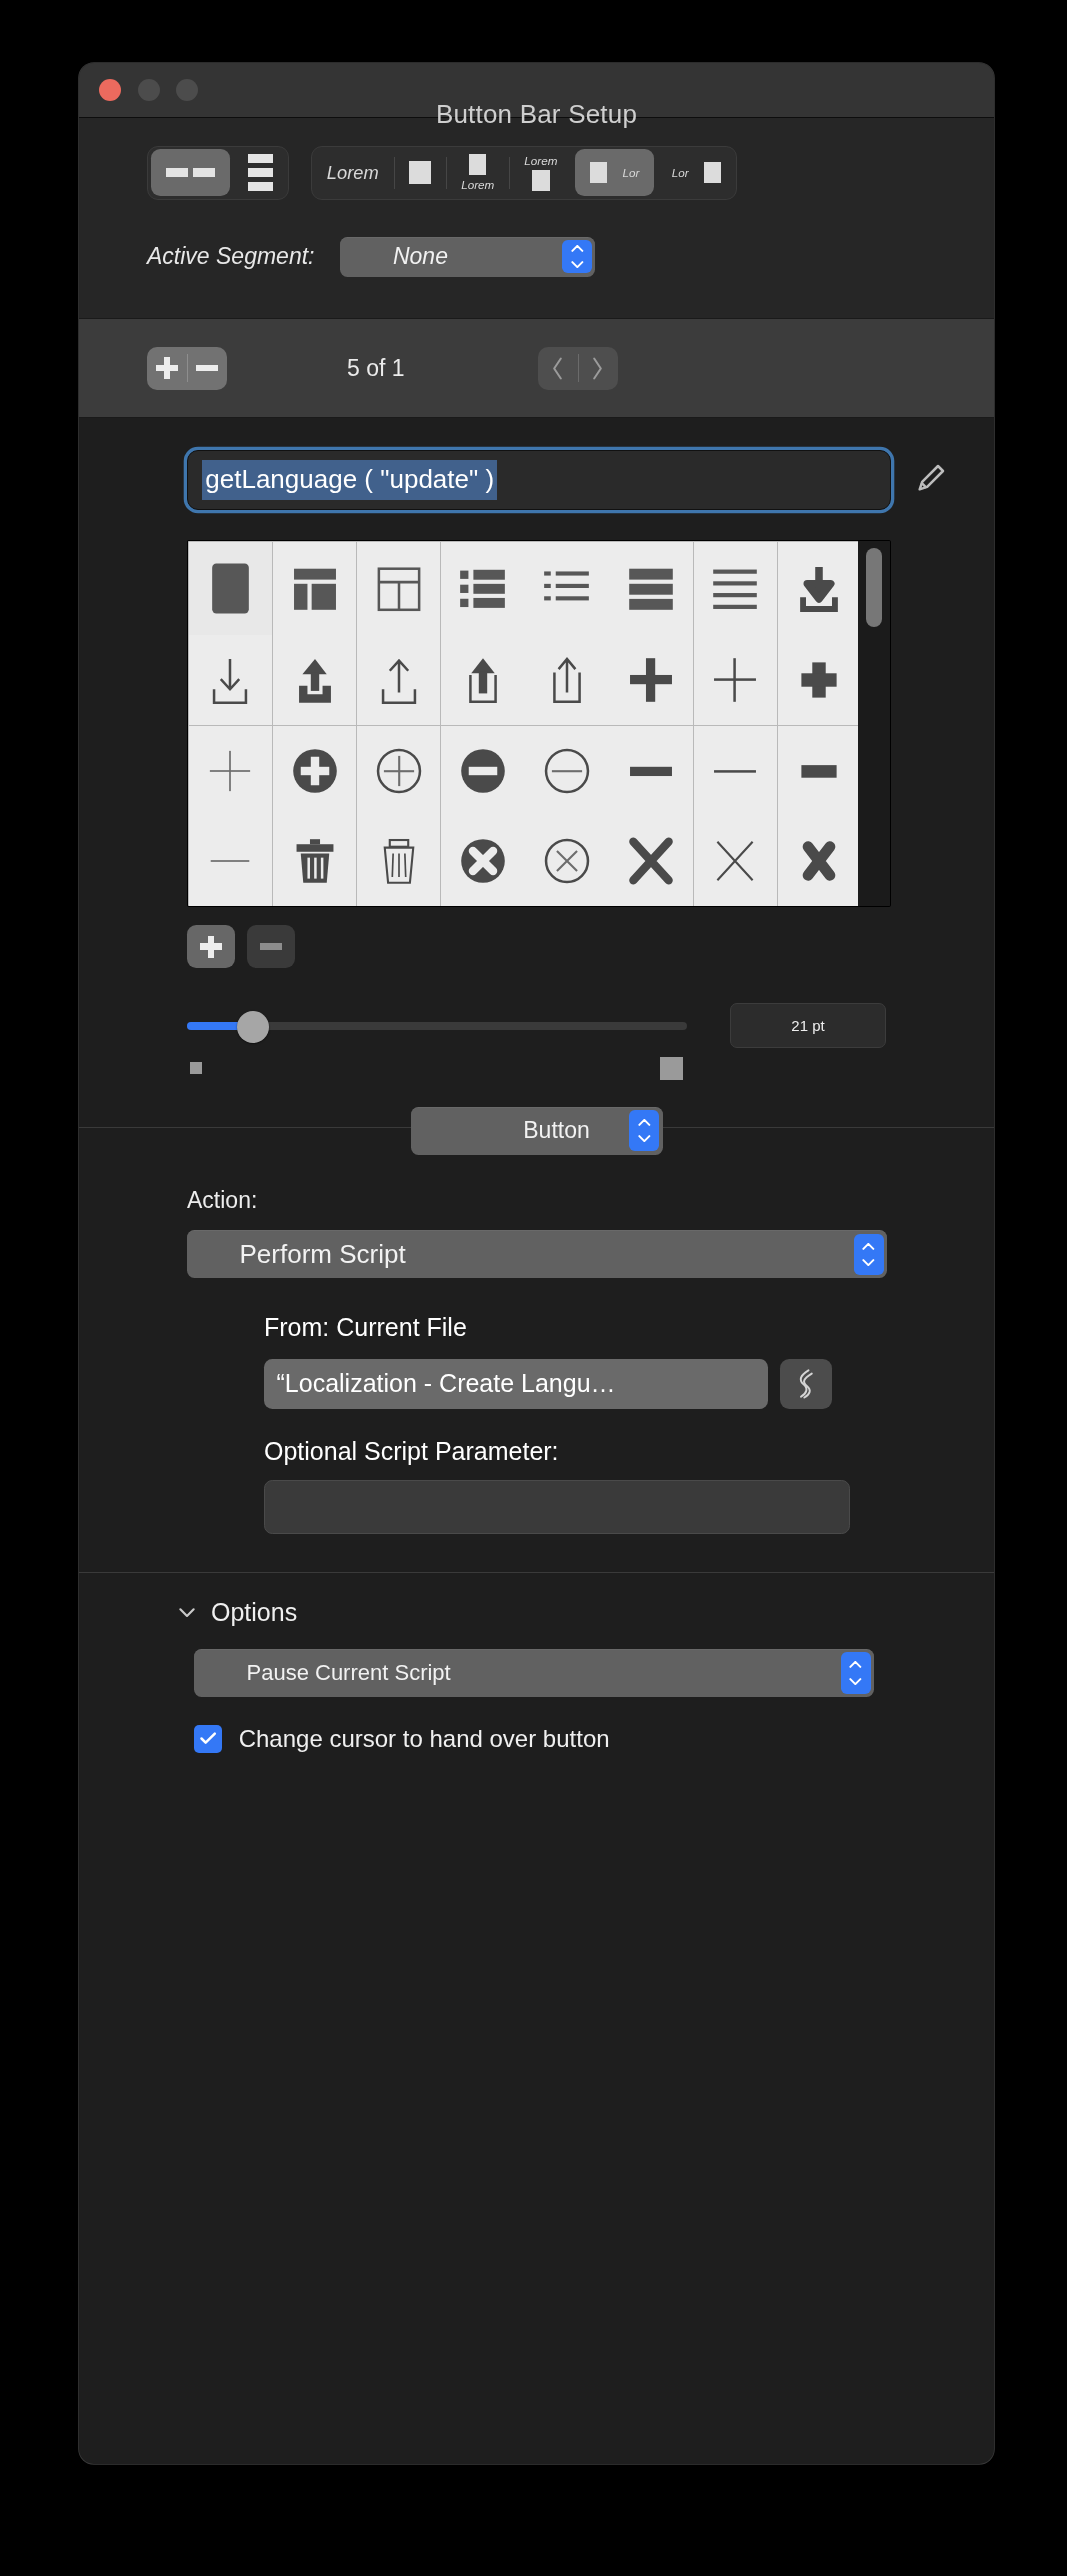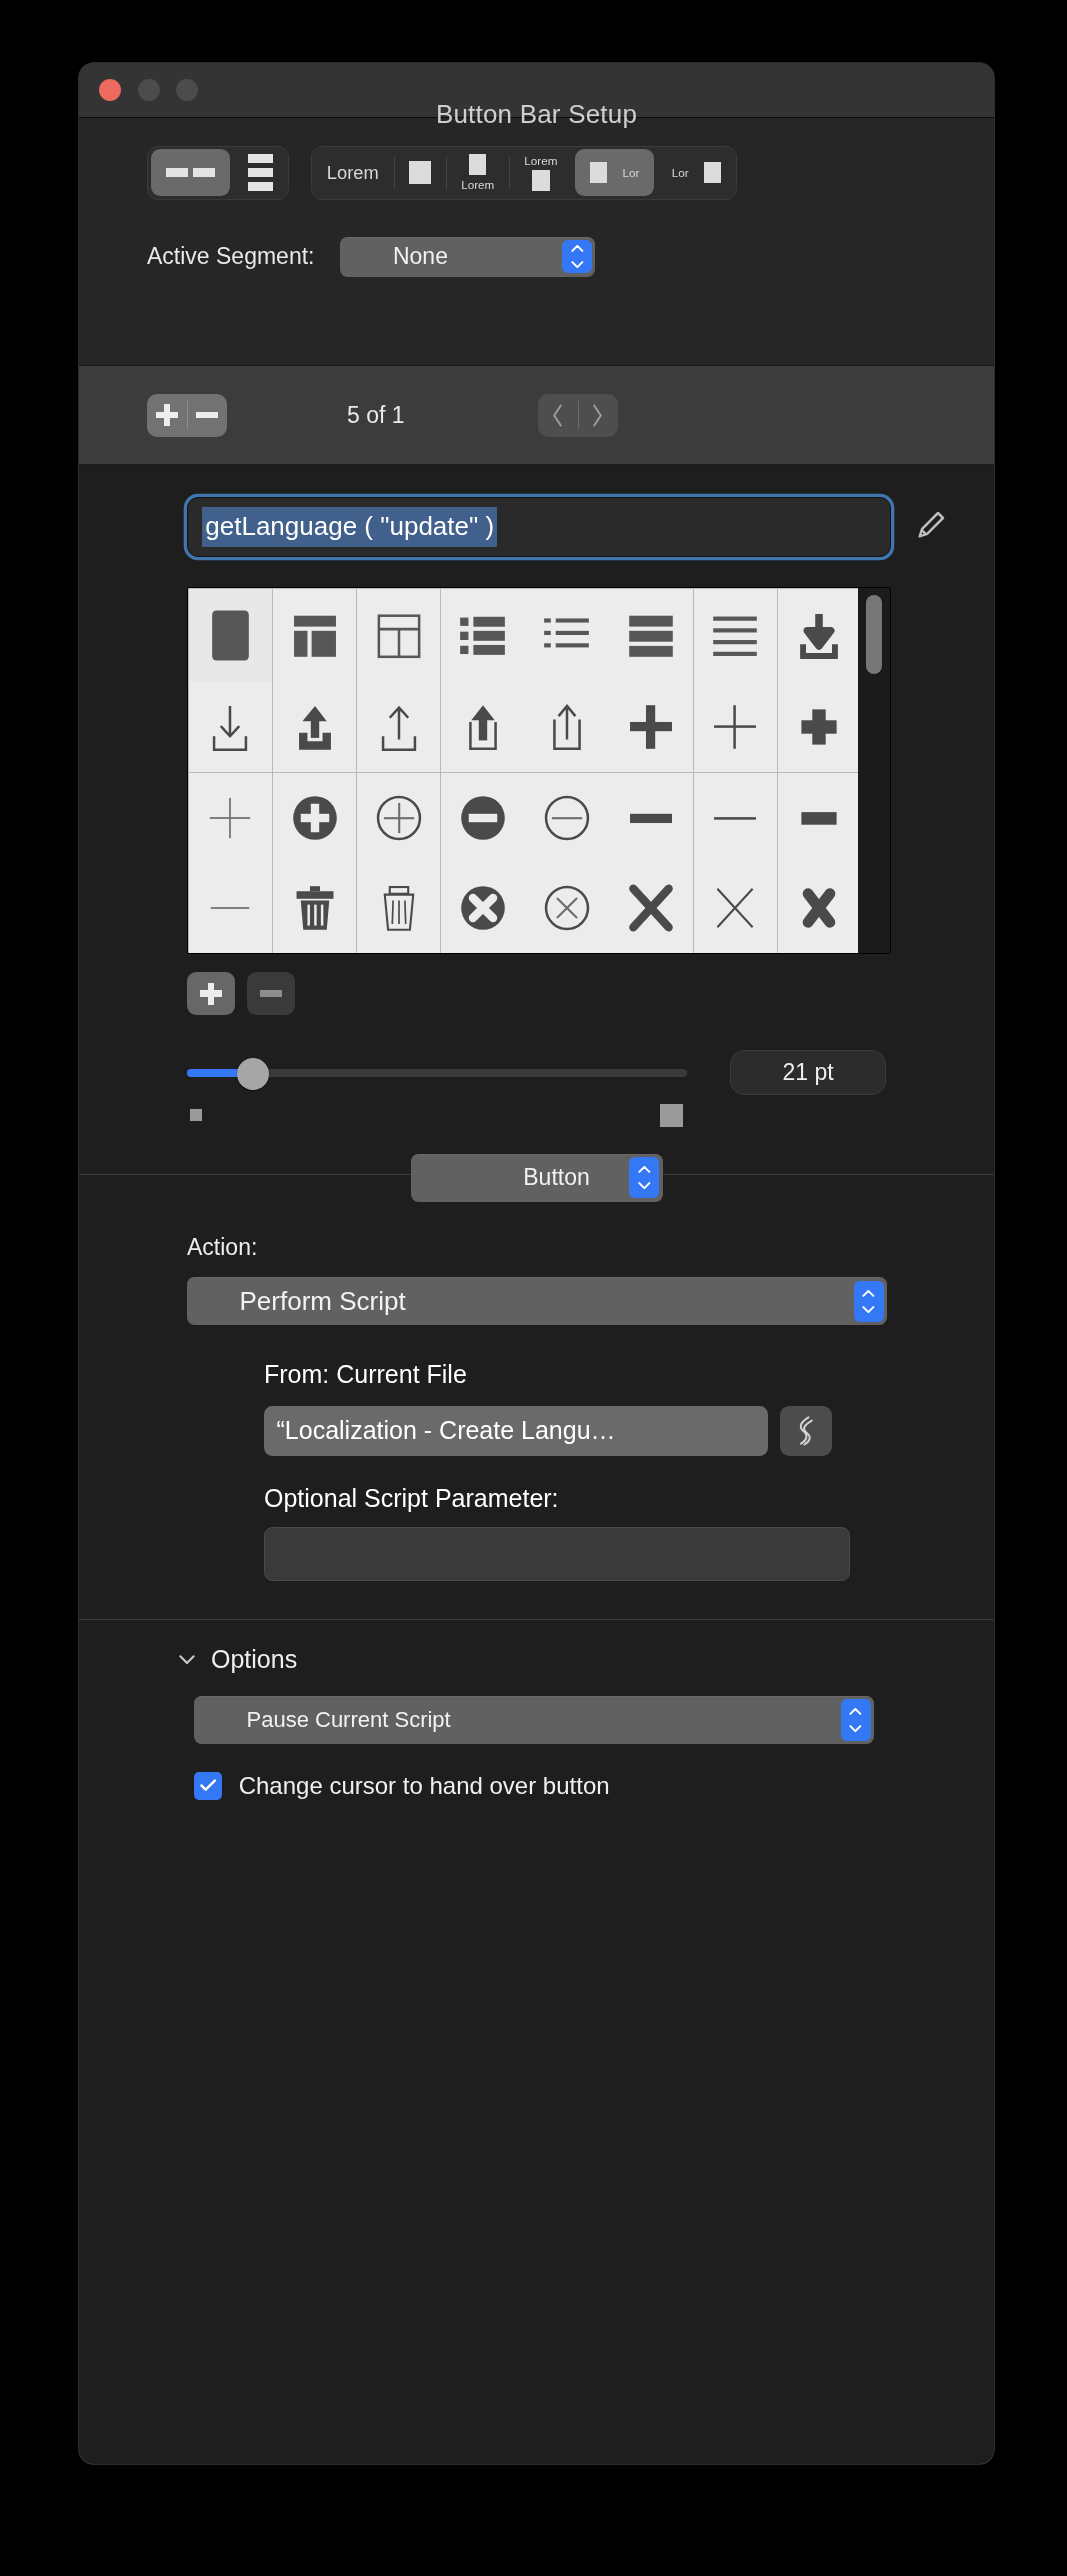--- a/index.html
+++ b/index.html
@@ -22,21 +22,21 @@
   .dot{width:22px;height:22px;border-radius:50%;}
   .dot.red{background:#ec6a5e;}
   .dot.amber{background:#4c4c4c;}
   .dot.green{background:#4c4c4c;}
   .wintitle{
     position:absolute;left:0;right:0;text-align:center;
     font-size:26px;color:#cfcfcf;letter-spacing:0.2px;margin-top:48px;
   }
 
   
-  .secA{background:#262626;padding:27.5px 0 0 0;height:247px;box-sizing:border-box;}
+  .secA{background:#262626;padding:27.5px 0 0 0;height:200px;box-sizing:border-box;font-style:italic;}
   .row{display:flex;align-items:center;}
 
   .seg{
     display:inline-flex;background:#2d2d2d;border-radius:11px;
     border:0.8px solid #3b3b3b;overflow:hidden;height:52px;align-items:stretch;
   }
   .seg .cell{
     display:flex;align-items:center;justify-content:center;
     position:relative;padding:0 15px;cursor:default;
   }
@@ -132,22 +132,22 @@
   .sqbtn.dim .glyph-minus{background:#8d8d8d;}
 
   .sliderrow{margin:35px 0 0 108px;display:flex;align-items:center;}
   .slider{position:relative;width:500px;height:11.7px;}
   .strack{position:absolute;left:0;right:0;top:2.5px;height:7.5px;background:#3a3a3a;border-radius:4.2px;}
   .sfill{position:absolute;left:0;top:2.5px;width:65px;height:7.5px;background:#3478f6;border-radius:4.2px;}
   .sthumb{position:absolute;left:50px;top:-9.2px;width:32px;height:32px;border-radius:50%;background:#a6a6a6;
           box-shadow:0 0.8px 1.7px rgba(0,0,0,.6);}
   .ptfield{
     margin-left:43px;width:154px;height:43px;background:#2c2c2c;border:0.8px solid #3c3c3c;
-    border-radius:14px;display:flex;align-items:center;justify-content:center;
-    font-size:23px;color:#efefef;
+    border-radius:7px;display:flex;align-items:center;justify-content:center;
+    font-size:15px;color:#efefef;
   }
   .sizemarks{margin:8.3px 0 0 108px;position:relative;width:500px;height:27px;}
   .mk-sm{position:absolute;left:2.5px;top:5px;width:12.5px;height:12.5px;background:#9a9a9a;}
   .mk-lg{position:absolute;left:473px;top:0;width:23px;height:23px;background:#9a9a9a;}
 
   
   .secD{padding-top:23px;position:relative;}
   .hr{position:absolute;left:0;right:0;height:0.8px;background:#3a3a3a;}
   .typepop{position:relative;z-index:2;margin:0 auto;width:252px;}
   .actlabel{font-size:23px;color:#ededed;margin:32px 0 0 108px;}

